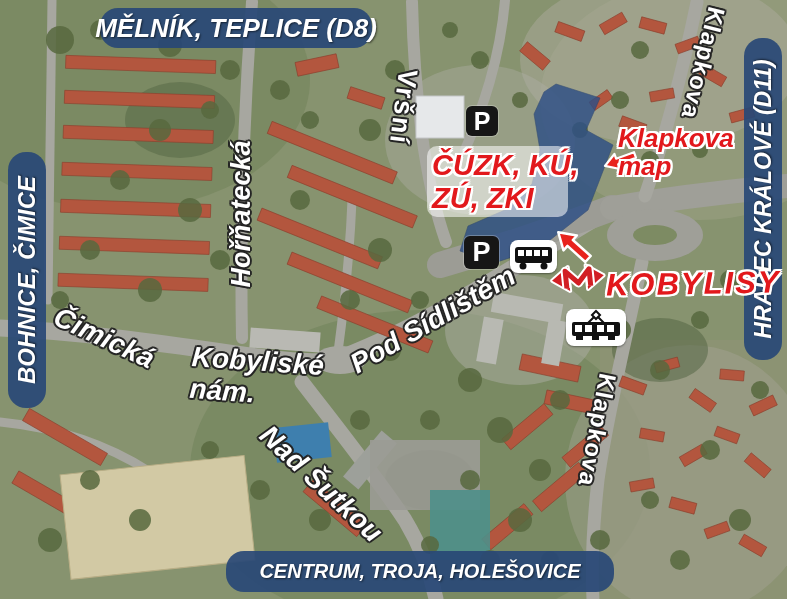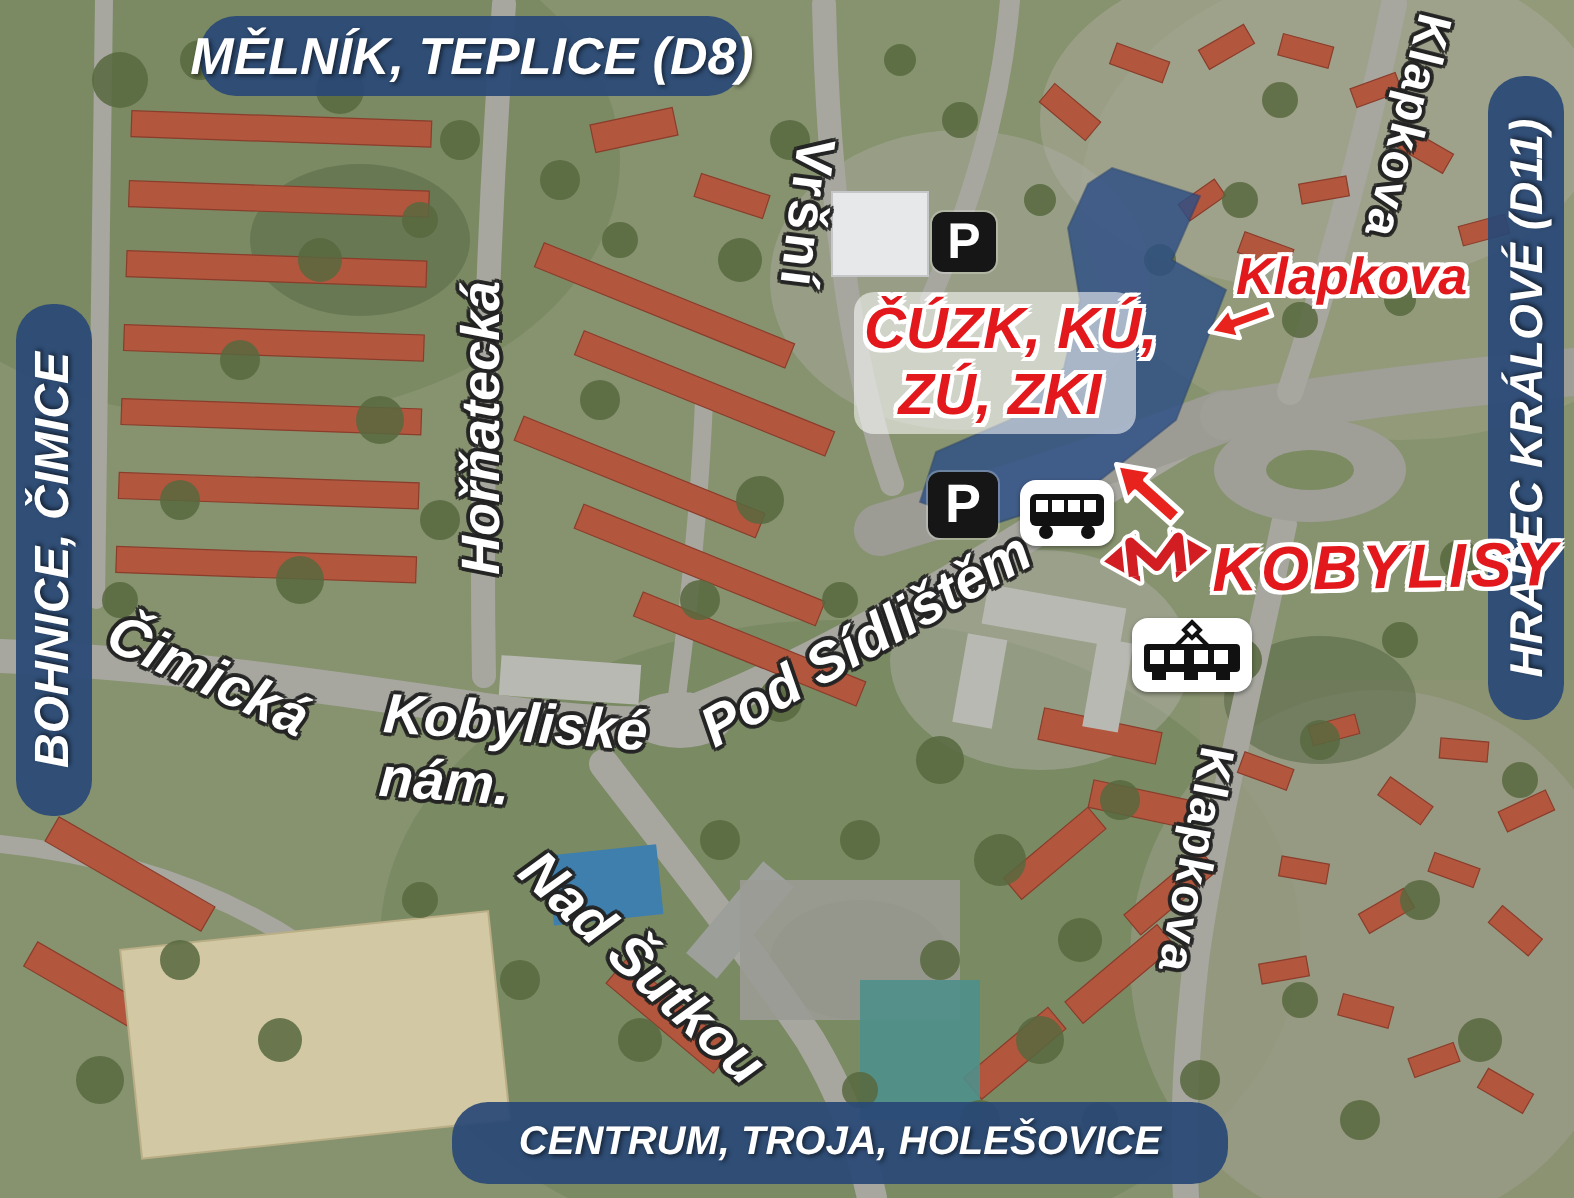--- a/index.html
+++ b/index.html
@@ -33,21 +33,20 @@
     position:absolute;color:#e2181c;font-weight:bold;font-style:italic;white-space:nowrap;
     text-shadow:
       2px 0 0 #fff,-2px 0 0 #fff,0 2px 0 #fff,0 -2px 0 #fff,
       2px 2px 0 #fff,-2px 2px 0 #fff,2px -2px 0 #fff,-2px -2px 0 #fff;
   }
   #cuzk-box{
     position:absolute;left:427px;top:146px;width:141px;height:71px;
     background:rgba(255,255,255,.55);border-radius:10px;
     display:flex;flex-direction:column;justify-content:center;padding-left:5px;
     box-sizing:border-box;
-    text-align:center;
   }
   #cuzk-box .line{position:static;font-size:29px;line-height:33px;}
   
   .p-icon{
     position:absolute;background:#161616;border-radius:6px;color:#fff;
     display:flex;align-items:center;justify-content:center;font-weight:bold;
     box-shadow:0 0 0 1px rgba(255,255,255,.25);
   }
   .veh-icon{
     position:absolute;background:#fff;border-radius:8px;
@@ -254,20 +253,21 @@
 
   <div class="street ctr" style="left:597px;top:430px;font-size:24px;letter-spacing:1px;transform:translate(-50%,-50%) rotate(101deg);">Klapkova</div>
 
   <div id="cuzk-box">
     <div class="poi-red line">ČÚZK, KÚ,</div>
     <div class="poi-red line">ZÚ, ZKI</div>
   </div>
 
   <div style="position:absolute;left:618px;top:124px;">
     <div class="poi-red" style="position:static;font-size:26px;line-height:28px;">Klapkova</div>
+    <div class="poi-red" style="position:static;font-size:26px;line-height:28px;">map</div>
   </div>
 
   <div class="poi-red" style="left:606px;top:266px;font-size:31px;letter-spacing:2px;transform:rotate(-1deg);">KOBYLISY</div>
 
   <svg class="abs" style="left:550px;top:261px;transform:rotate(-6deg);" width="56" height="36" viewBox="0 0 56 36">
     <g stroke="#ffffff" stroke-width="4" stroke-linejoin="round" fill="#d21e23">
       <polygon points="2,17 19,5 19,29"></polygon>
       <polygon points="54,17 37,5 37,29"></polygon>
     </g>
     <g fill="#d21e23">

